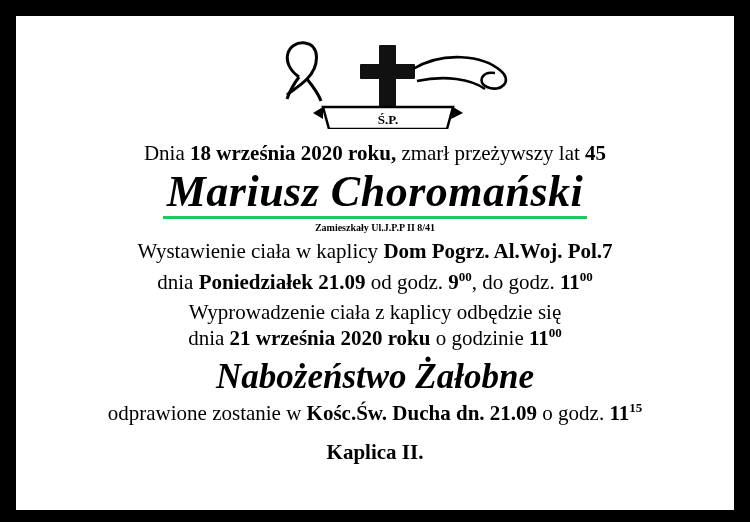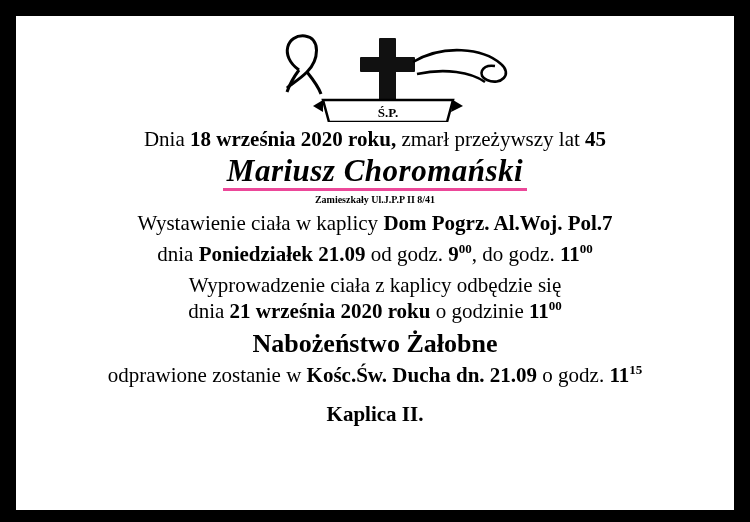--- a/index.html
+++ b/index.html
@@ -29,21 +29,21 @@
     background: #ffffff;
     border: 2px solid #000000;
     padding: 6px 18px 4px 18px;
     display: flex;
     flex-direction: column;
   }
   
   .emblem {
     position: relative;
     height: 96px;
-    margin: 4px auto;
+    margin: 11px auto;
     width: 360px;
   }
   .emblem svg { display: block; margin: 0 auto; }
 
   
   .body {
     flex: 1 1 auto;
     text-align: center;
     color: #000000;
   }
@@ -57,37 +57,38 @@
   .sup {
     font-size: 13px;
     vertical-align: super;
     font-weight: bold;
     line-height: 0;
   }
   .name {
     font-family: "Liberation Serif", serif;
     font-style: italic;
     font-weight: bold;
-    font-size: 31px;
+    font-size: 44px;
     letter-spacing: 0.5px;
-    border-bottom: 3px solid #ec4899;
+    border-bottom: 3px solid #22c55e;
     display: inline-block;
     padding: 0 4px 1px 4px;
     margin: 2px 0 0 0;
     line-height: 1.05;
   }
   .addr {
     font-size: 10px;
     font-weight: bold;
     margin: 3px 0 6px 0;
   }
   .service {
     font-family: "Liberation Serif", serif;
+    font-style: italic;
     font-weight: bold;
-    font-size: 26px;
+    font-size: 35px;
     margin: 7px 0 5px 0;
     line-height: 1.08;
   }
   .gap-s { height: 4px; }
 </style>
 </head>
 <body>
 
 <div class="notice">
   <div class="inner">

